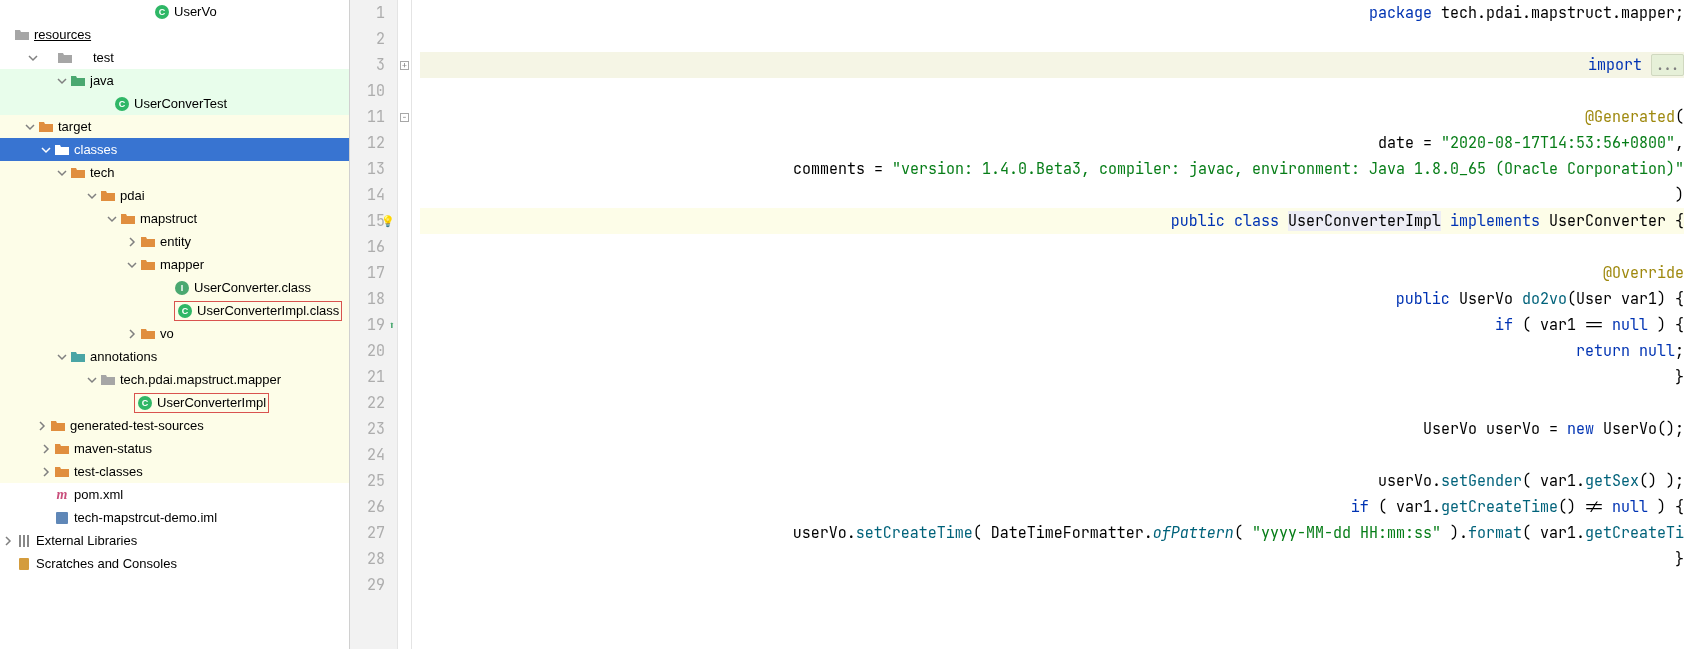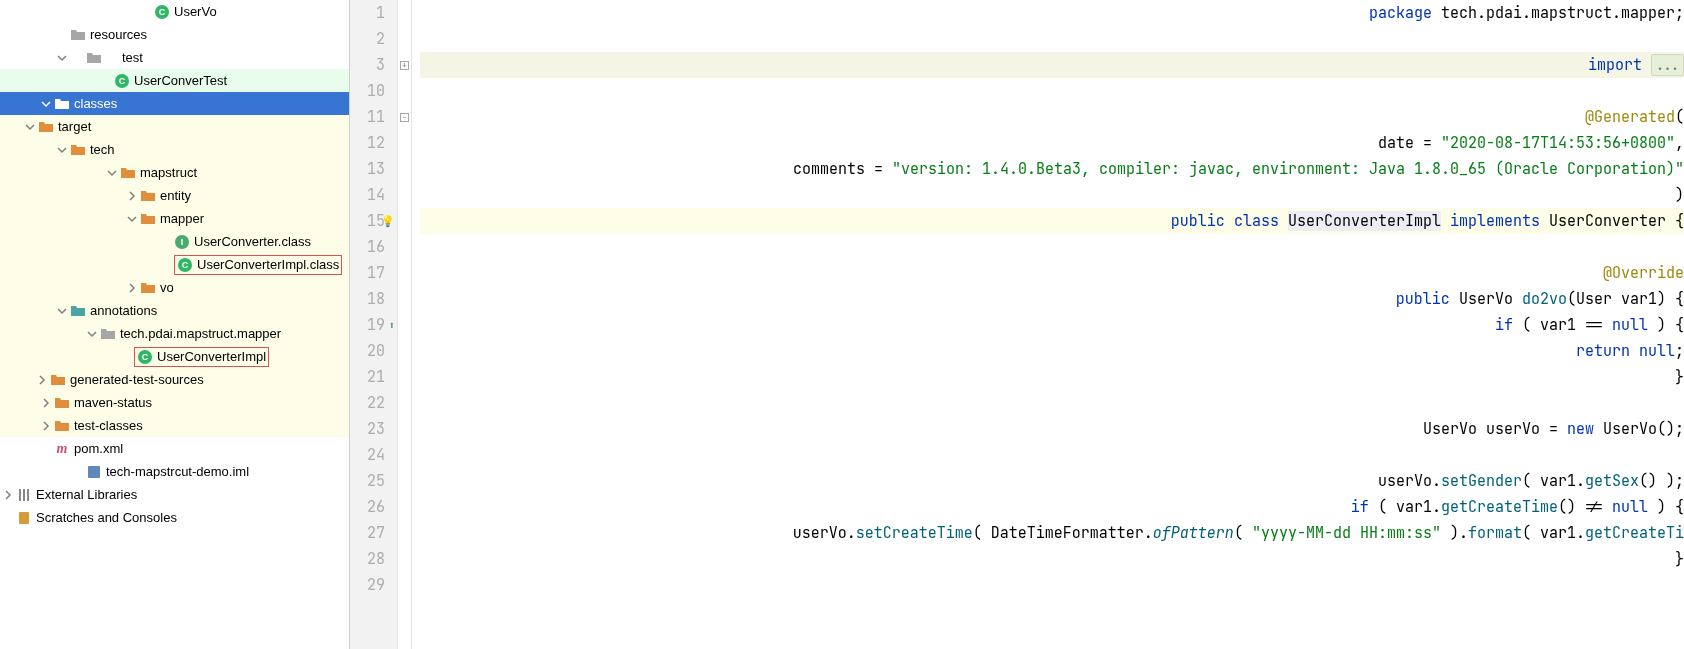--- a/index.html
+++ b/index.html
@@ -167,103 +167,129 @@
         <svg viewBox="0 0 10 10">
           <path d="M1 3 L5 7 L9 3" fill="none" stroke="#808080" stroke-width="1.5"></path>
         </svg>
       </span>
     <span class="icon">
         <span class="class-icon-c">C</span>
       </span>
     <span class="label">UserVo</span>
   </div>
 
-  <div class="tree-row" style="padding-left:56px;">
+  <div class="tree-row" style="text-decoration:underline;">
     <span class="arrow none">
         <svg viewBox="0 0 10 10">
           <path d="M1 3 L5 7 L9 3" fill="none" stroke="#808080" stroke-width="1.5"></path>
         </svg>
       </span>
     <span class="icon folder-icon grey">
         <svg viewBox="0 0 16 16" fill="currentColor">
           <path d="M1 3h5l1 2h8v8H1z"></path>
         </svg>
       </span>
     <span class="label">resources</span>
   </div>
 
-  <div class="tree-row" style="padding-left:56px;gap:16px;">
+  <div class="tree-row" style="padding-left:27px;gap:16px;">
     <span class="arrow">
         <svg viewBox="0 0 10 10">
           <path d="M1 3 L5 7 L9 3" fill="none" stroke="#808080" stroke-width="1.5"></path>
         </svg>
       </span>
     <span class="icon folder-icon grey">
         <svg viewBox="0 0 16 16" fill="currentColor">
           <path d="M1 3h5l1 2h8v8H1z"></path>
         </svg>
       </span>
     <span class="label">test</span>
   </div>
 
+  <div class="tree-row mint-bg" style="padding-left:56px;">
+    <span class="arrow">
+        <svg viewBox="0 0 10 10">
+          <path d="M1 3 L5 7 L9 3" fill="none" stroke="#808080" stroke-width="1.5"></path>
+        </svg>
+      </span>
+    <span class="icon folder-icon" style="color:#4aa870">
+        <svg viewBox="0 0 16 16" fill="currentColor">
+          <path d="M1 3h5l1 2h8v8H1z"></path>
+        </svg>
+      </span>
+    <span class="label">java</span>
+  </div>
 
   <div class="tree-row mint-bg" style="padding-left:100px;">
     <span class="arrow none">
         <svg viewBox="0 0 10 10">
           <path d="M1 3 L5 7 L9 3" fill="none" stroke="#808080" stroke-width="1.5"></path>
         </svg>
       </span>
     <span class="icon">
         <span class="class-icon-c">C</span>
       </span>
     <span class="label">UserConverTest</span>
   </div>
 
+  <div class="tree-row warn-bg" style="padding-left:24px;">
+    <span class="arrow">
+        <svg viewBox="0 0 10 10">
+          <path d="M1 3 L5 7 L9 3" fill="none" stroke="#808080" stroke-width="1.5"></path>
+        </svg>
+      </span>
+    <span class="icon folder-icon orange">
+        <svg viewBox="0 0 16 16" fill="currentColor">
+          <path d="M1 3h5l1 2h8v8H1z"></path>
+        </svg>
+      </span>
+    <span class="label">target</span>
+  </div>
+
   <div class="tree-row selected" style="padding-left:40px;">
     <span class="arrow">
         <svg viewBox="0 0 10 10">
           <path d="M1 3 L5 7 L9 3" fill="none" stroke="#fff" stroke-width="1.5"></path>
         </svg>
       </span>
     <span class="icon folder-icon" style="color:#fff">
         <svg viewBox="0 0 16 16" fill="currentColor">
           <path d="M1 3h5l1 2h8v8H1z"></path>
         </svg>
       </span>
     <span class="label">classes</span>
   </div>
 
-  <div class="tree-row warn-bg" style="padding-left:24px;">
-    <span class="arrow">
-        <svg viewBox="0 0 10 10">
-          <path d="M1 3 L5 7 L9 3" fill="none" stroke="#808080" stroke-width="1.5"></path>
-        </svg>
-      </span>
-    <span class="icon folder-icon orange">
-        <svg viewBox="0 0 16 16" fill="currentColor">
-          <path d="M1 3h5l1 2h8v8H1z"></path>
-        </svg>
-      </span>
-    <span class="label">target</span>
-  </div>
-
   <div class="tree-row warn-bg" style="padding-left:56px;">
     <span class="arrow">
         <svg viewBox="0 0 10 10">
           <path d="M1 3 L5 7 L9 3" fill="none" stroke="#808080" stroke-width="1.5"></path>
         </svg>
       </span>
     <span class="icon folder-icon orange">
         <svg viewBox="0 0 16 16" fill="currentColor">
           <path d="M1 3h5l1 2h8v8H1z"></path>
         </svg>
       </span>
     <span class="label">tech</span>
   </div>
 
+  <div class="tree-row warn-bg" style="padding-left:86px;">
+    <span class="arrow">
+        <svg viewBox="0 0 10 10">
+          <path d="M1 3 L5 7 L9 3" fill="none" stroke="#808080" stroke-width="1.5"></path>
+        </svg>
+      </span>
+    <span class="icon folder-icon orange">
+        <svg viewBox="0 0 16 16" fill="currentColor">
+          <path d="M1 3h5l1 2h8v8H1z"></path>
+        </svg>
+      </span>
+    <span class="label">pdai</span>
+  </div>
 
   <div class="tree-row warn-bg" style="padding-left:106px;">
     <span class="arrow">
         <svg viewBox="0 0 10 10">
           <path d="M1 3 L5 7 L9 3" fill="none" stroke="#808080" stroke-width="1.5"></path>
         </svg>
       </span>
     <span class="icon folder-icon orange">
         <svg viewBox="0 0 16 16" fill="currentColor">
           <path d="M1 3h5l1 2h8v8H1z"></path>
@@ -412,21 +438,21 @@
       </span>
     <span class="label">test-classes</span>
   </div>
 
   <div class="tree-row" style="padding-left:40px;">
     <span class="arrow none"></span>
     <span class="icon m-icon">m</span>
     <span class="label">pom.xml</span>
   </div>
 
-  <div class="tree-row" style="padding-left:40px;margin-left:32px;">
+  <div class="tree-row" style="padding-left:40px;">
     <span class="arrow none"></span>
     <span class="icon module-icon">
         <svg viewBox="0 0 16 16" fill="currentColor">
           <rect x="2" y="2" width="12" height="12" rx="1"></rect>
         </svg>
       </span>
     <span class="label">tech-mapstrcut-demo.iml</span>
   </div>
 
   <div class="tree-row" style="padding-left:2px;">

